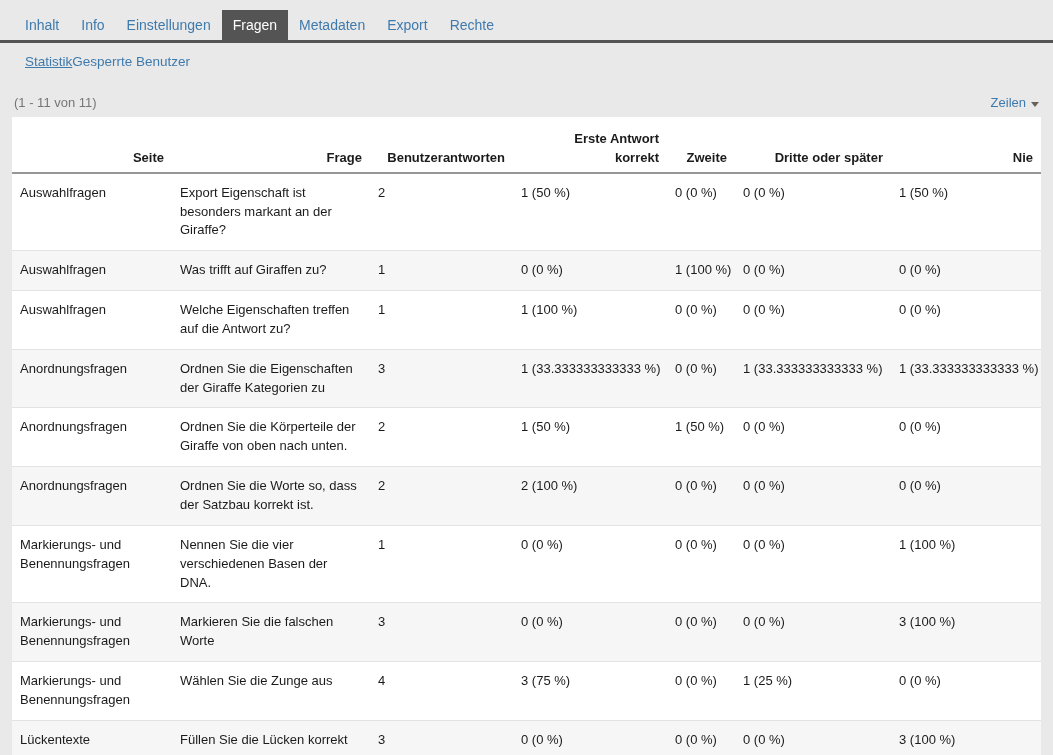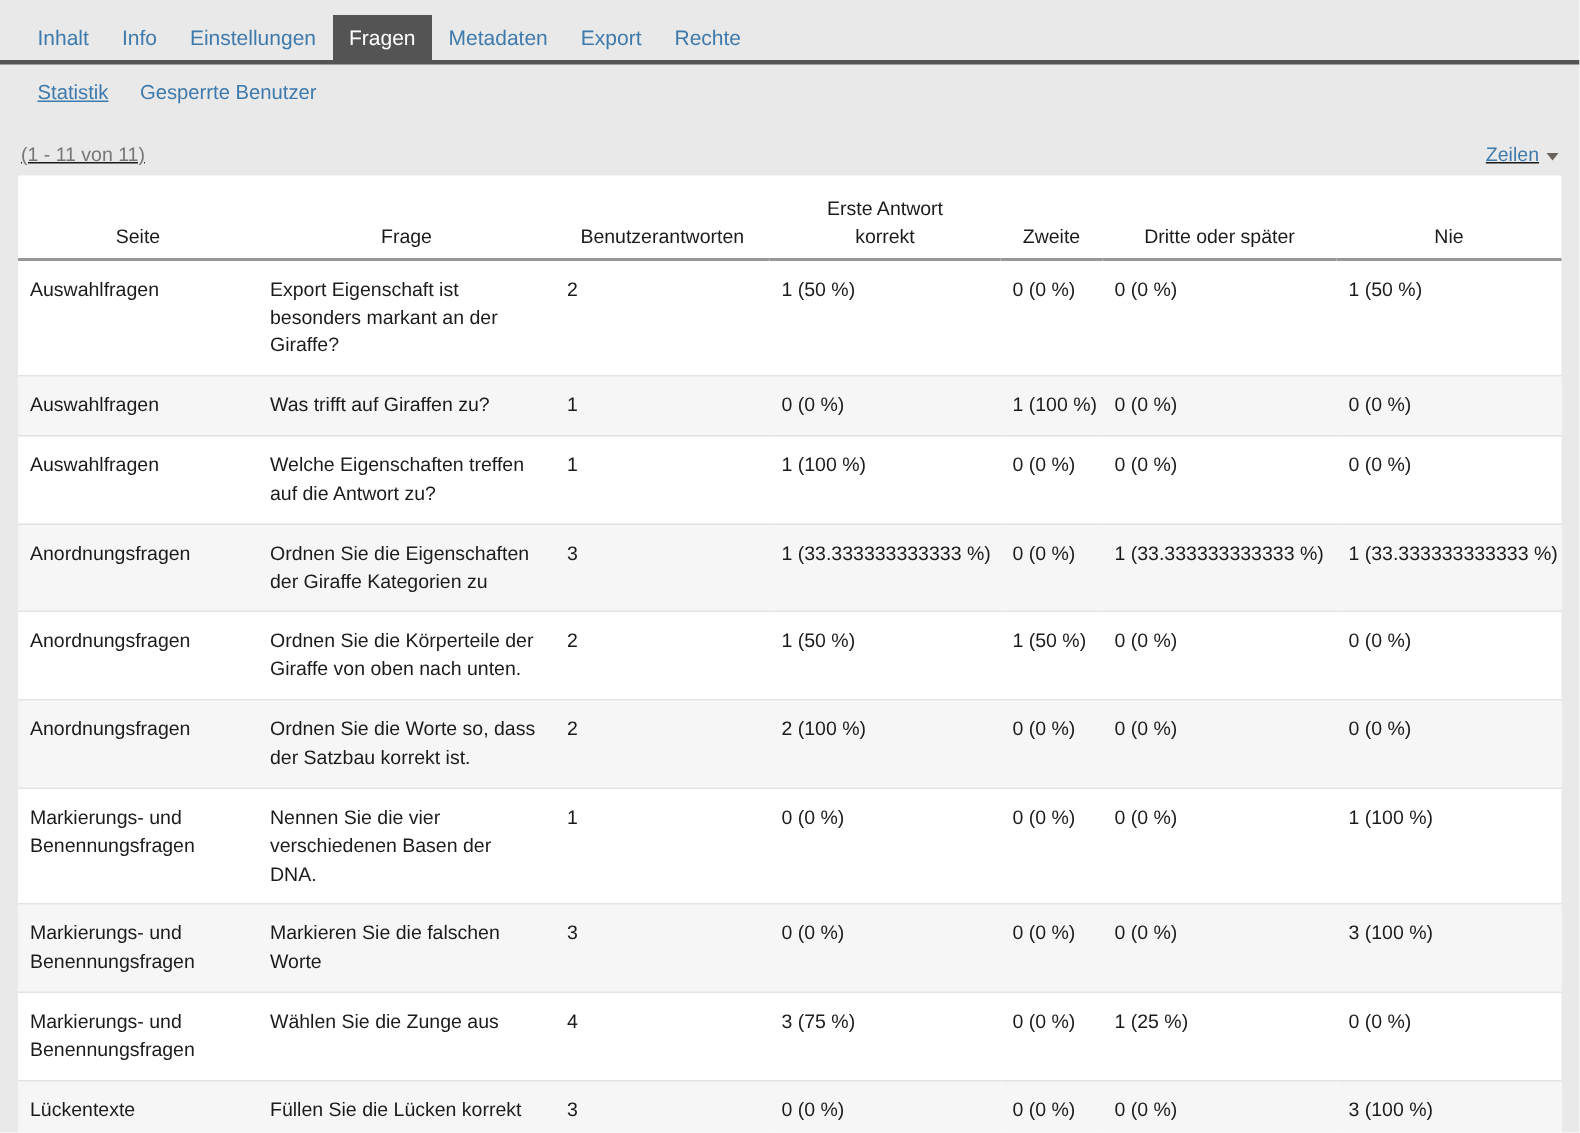--- a/index.html
+++ b/index.html
@@ -42,57 +42,56 @@
   .tab .chev{
     display:inline-block;width:7px;height:7px;
     border-top:2.5px solid var(--link);
     border-right:2.5px solid var(--link);
     transform:rotate(45deg);
     margin-left:7px;
     position:relative;top:-1px;
   }
   
   .subtabbar{
-    display:flex;gap:21px;
+    display:flex;
     padding:11px 25px 12px 25px;
   }
   .subtab{
     font-size:13.5px;
     color:var(--link);
     cursor:pointer;
     white-space:nowrap;
   }
   .subtab.active{text-decoration:underline;}
   
   .content{padding:0 12px;}
   .rangebar{
     display:flex;justify-content:space-between;align-items:center;
     padding:14px 2px 7px 2px;
-    text-decoration:underline;
   }
   .range-label{color:var(--muted);font-size:13px;}
   .rows-dropdown{color:var(--link);font-size:13px;cursor:pointer;white-space:nowrap;}
   .rows-dropdown .caret{
     display:inline-block;width:0;height:0;
     border-left:4px solid transparent;
     border-right:4px solid transparent;
     border-top:5px solid #6a6258;
     margin-left:5px;
     position:relative;top:0px;
   }
   
   table.stats{
     width:1029px;
     border-collapse:collapse;
     table-layout:fixed;
     background:#ffffff;
     font-size:13px;
   }
   table.stats th{
-    text-align:center;font-weight:normal;
+    text-align:right;font-weight:bold;
     vertical-align:bottom;
     padding:13px 8px 4px 8px;
     border-bottom:2px solid var(--head-border);
     line-height:1.45;
   }
   table.stats th .hdr-narrow{display:inline-block;max-width:98px;}
   table.stats td{
     vertical-align:top;
     padding:10px 8px;
     border-bottom:1px solid var(--row-border);

